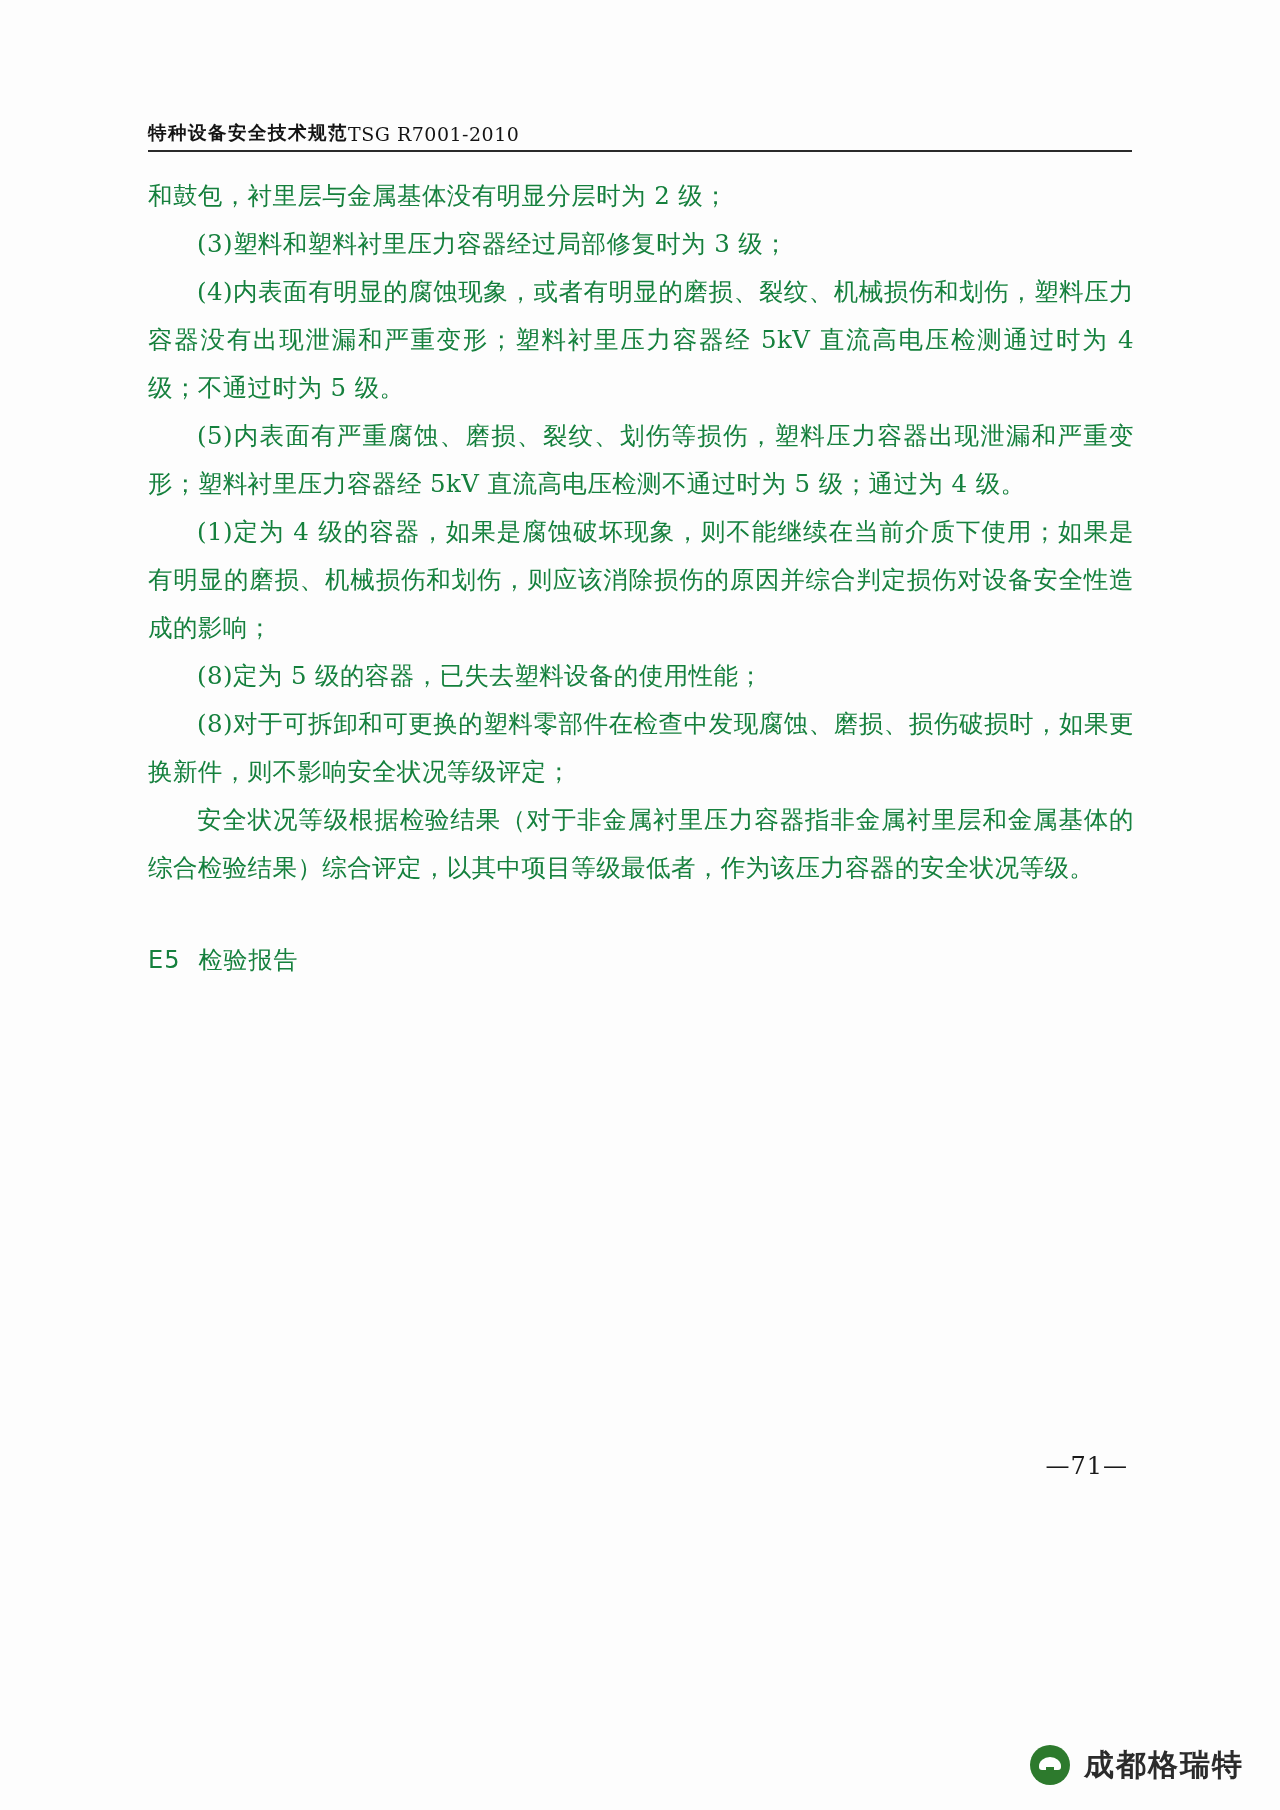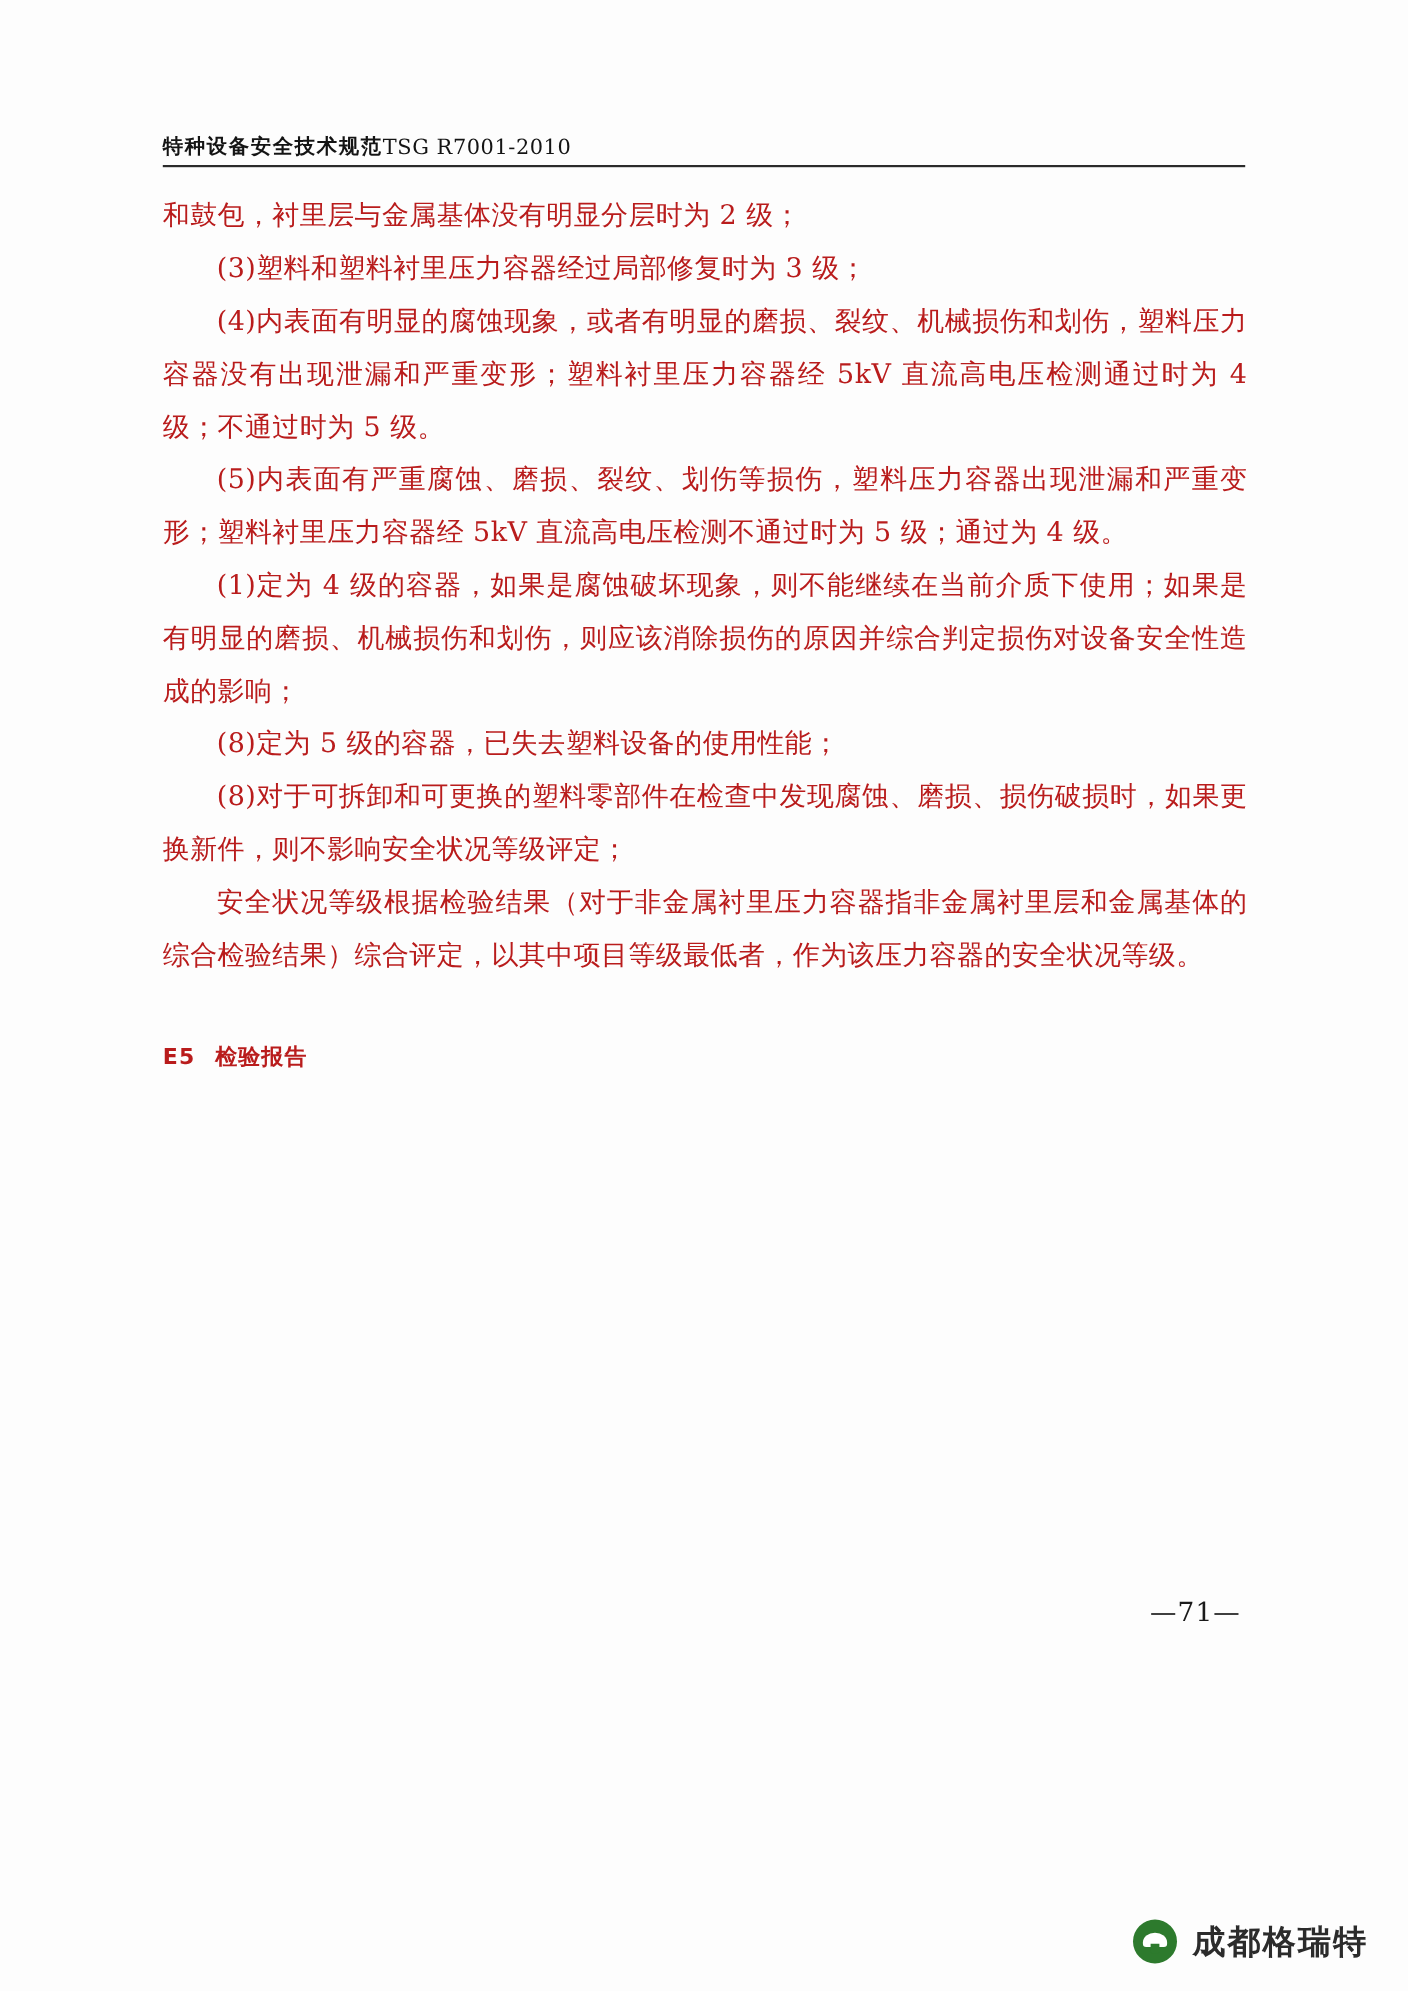--- a/index.html
+++ b/index.html
@@ -57,36 +57,36 @@
   .body-text {
     position: absolute;
     left: 148px;
     top: 172px;
     width: 986px;
     font-size: 24.5px;
     line-height: 48px;
     text-align: justify;
     text-justify: inter-ideograph;
     letter-spacing: 0.4px;
-    color: #b91c1c;
+    color: #15803d;
   }
   .body-text p {
     margin: 0;
     text-indent: 0;
   }
   .body-text p.indent {
     text-indent: 2em;
   }
   .section-head {
     margin-top: 44px !important;
     margin-bottom: 6px !important;
     text-indent: 2em;
     font-family: "DejaVu Sans", "Liberation Sans", sans-serif;
-    font-weight: 700;
-    font-size: 20px;
+    font-weight: 400;
+    font-size: 24px;
     letter-spacing: 1px;
   }
   .section-head .sec-num {
     margin-right: 18px;
   }
   .page-number {
     position: absolute;
     right: 152px;
     top: 1452px;
     font-size: 24px;

